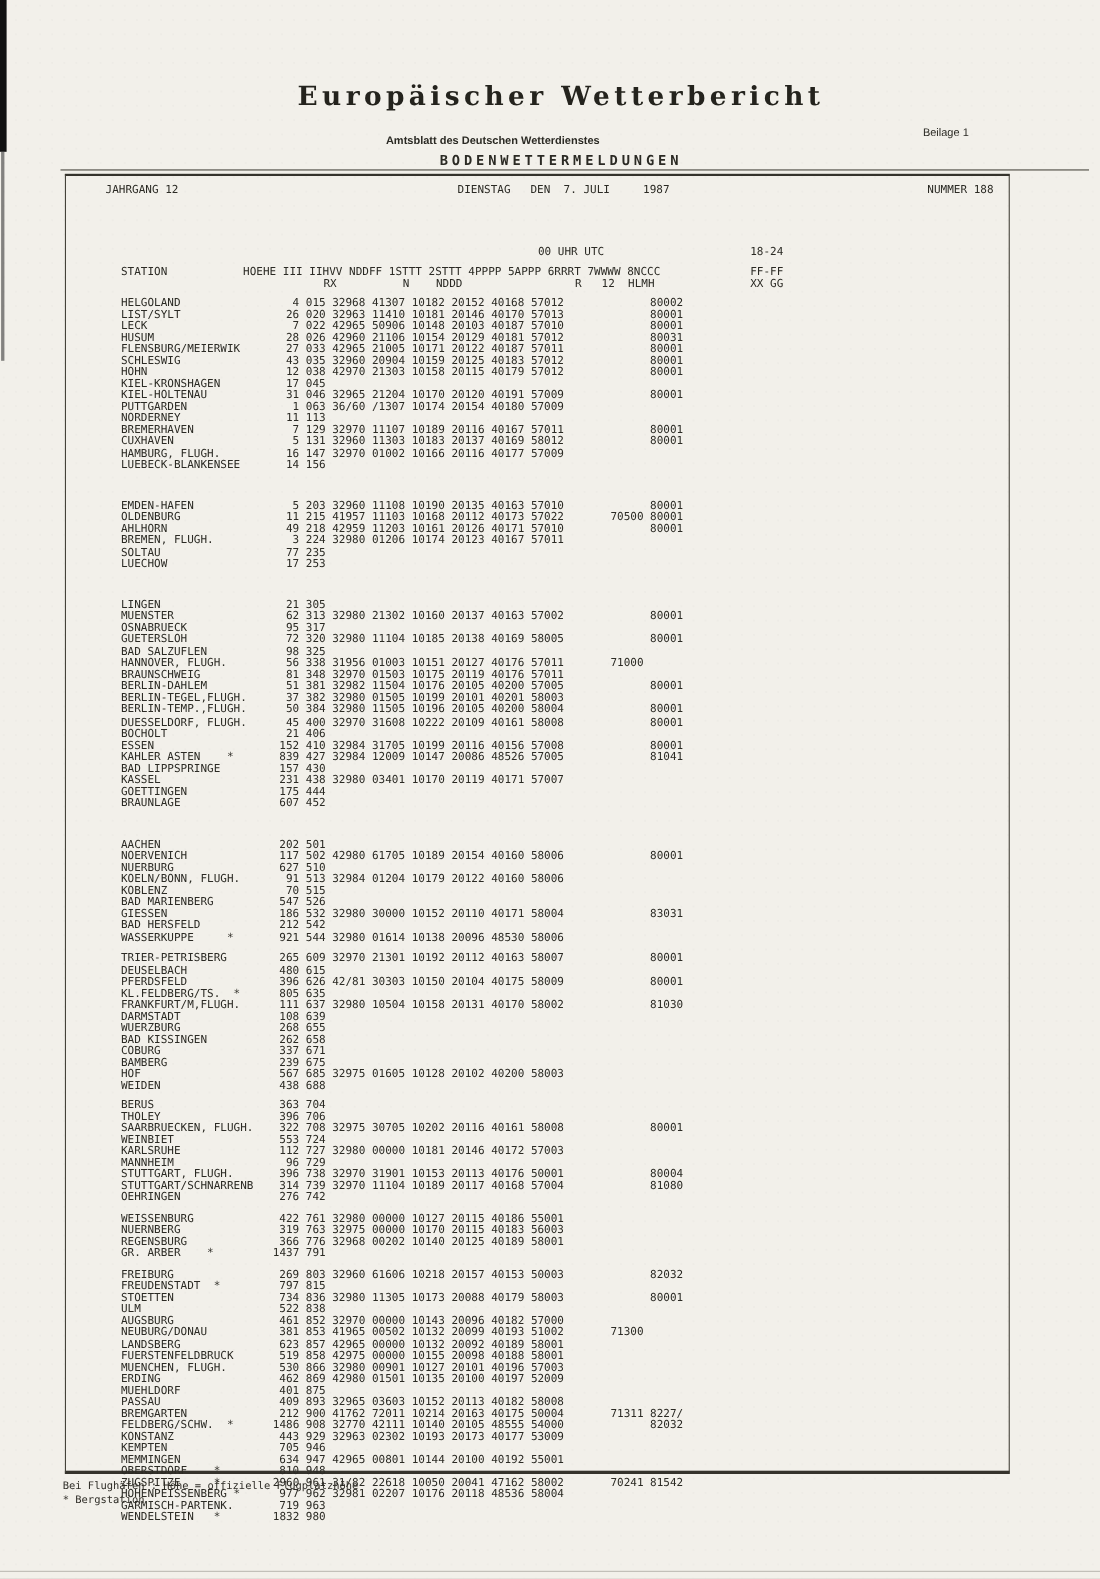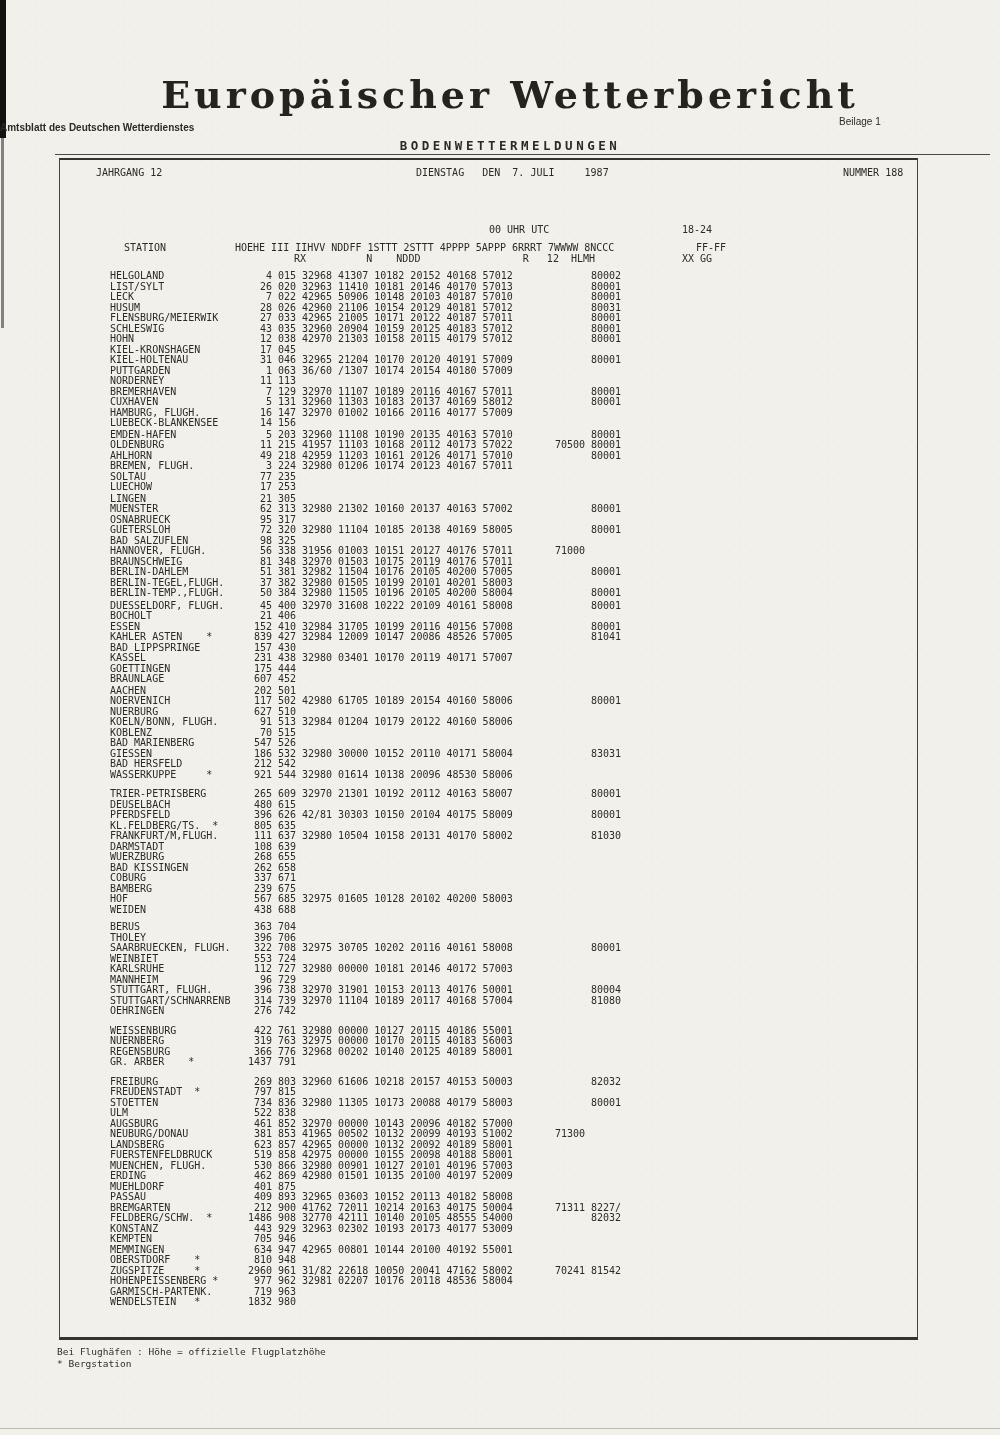--- a/index.html
+++ b/index.html
@@ -15,24 +15,24 @@
   }
   
   .scan-bar{position:absolute;left:0;top:0;width:6px;height:138px;background:#111;}
   .scan-bar2{position:absolute;left:1px;top:138px;width:3px;height:190px;background:rgba(40,40,40,0.55);}
   .page-edge-line{position:absolute;left:0;top:1428px;width:100%;height:1px;background:#bdbbb4;}
 
   
   .title-wrap{position:absolute;left:10px;top:72px;width:1000px;text-align:center;}
   .doc-title{
     font-family:"DejaVu Serif", serif;
-    font-size:38px;font-weight:bold;letter-spacing:4px;
+    font-size:24px;font-weight:bold;letter-spacing:4px;
     color:#24231d;white-space:pre;
   }
-  .subtitle-wrap{position:absolute;left:0;top:116px;width:896px;text-align:left;}
+  .subtitle-wrap{position:absolute;left:0;top:116px;width:896px;text-align:center;}
   .doc-subtitle{font-family:"Liberation Sans", sans-serif;font-size:10px;font-weight:bold;color:#2b2a24;}
   .beilage{position:absolute;left:803px;top:116px;font-family:Liberation Sans, sans-serif;font-size:10px;color:#2b2a24;margin-left:36px;}
   .section-wrap{position:absolute;left:10px;top:135px;width:1000px;text-align:center;}
   .section-title{font-family:"DejaVu Sans Mono", monospace;font-size:12.5px;font-weight:bold;letter-spacing:3.5px;color:#2b2a24;}
 
   .rule-top-thin{position:absolute;left:55px;top:154px;width:935px;height:1px;background:#4a483f;}
 
   
   .report-box{
     position:absolute;left:59px;top:158px;width:859px;height:1182px;
@@ -42,29 +42,29 @@
   .masthead{position:absolute;left:0;top:7px;width:100%;height:11px;font-size:10px;white-space:pre;}
   .masthead span{position:absolute;top:0;}
   .mh-volume{left:36px;}
   .mh-date{left:356px;text-align:center;}
   .mh-number{left:783px;}
 
   .content{position:absolute;left:50px;top:40px;right:4px;font-size:10px;}
   .hline{position:relative;height:11px;line-height:11px;white-space:pre;}
   .hline span{position:absolute;top:0;white-space:pre;}
   .hl-a{margin-top:24px;}
-  .hl-b{margin-top:7px;margin-left:14px;}
+  .hl-b{margin-top:7px;}
   .pos-time{left:379px;}
   .pos-right{left:572px;}
   .pos-station{left:0;}
   .pos-groups{left:111px;}
   .pos-legend{left:184px;}
 
   #rows{margin-top:7px;}
-  .block{margin-top:1px;}
+  .block{margin-top:27px;}
   .block:first-child{margin-top:0;}
   .block:nth-child(4){margin-top:2px;}
   .block:nth-child(6){margin-top:9px;}
   .block:nth-child(7){margin-top:7px;}
   .block:nth-child(8){margin-top:9px;}
   .block:nth-child(9){margin-top:9px;}
   .row{display:flex;white-space:pre;height:10.5px;line-height:10.5px;font-size:10px;}
   .cs{width:138px;}
   .ch{width:24px;text-align:right;}
   .ci{width:18px;margin-left:6px;}

